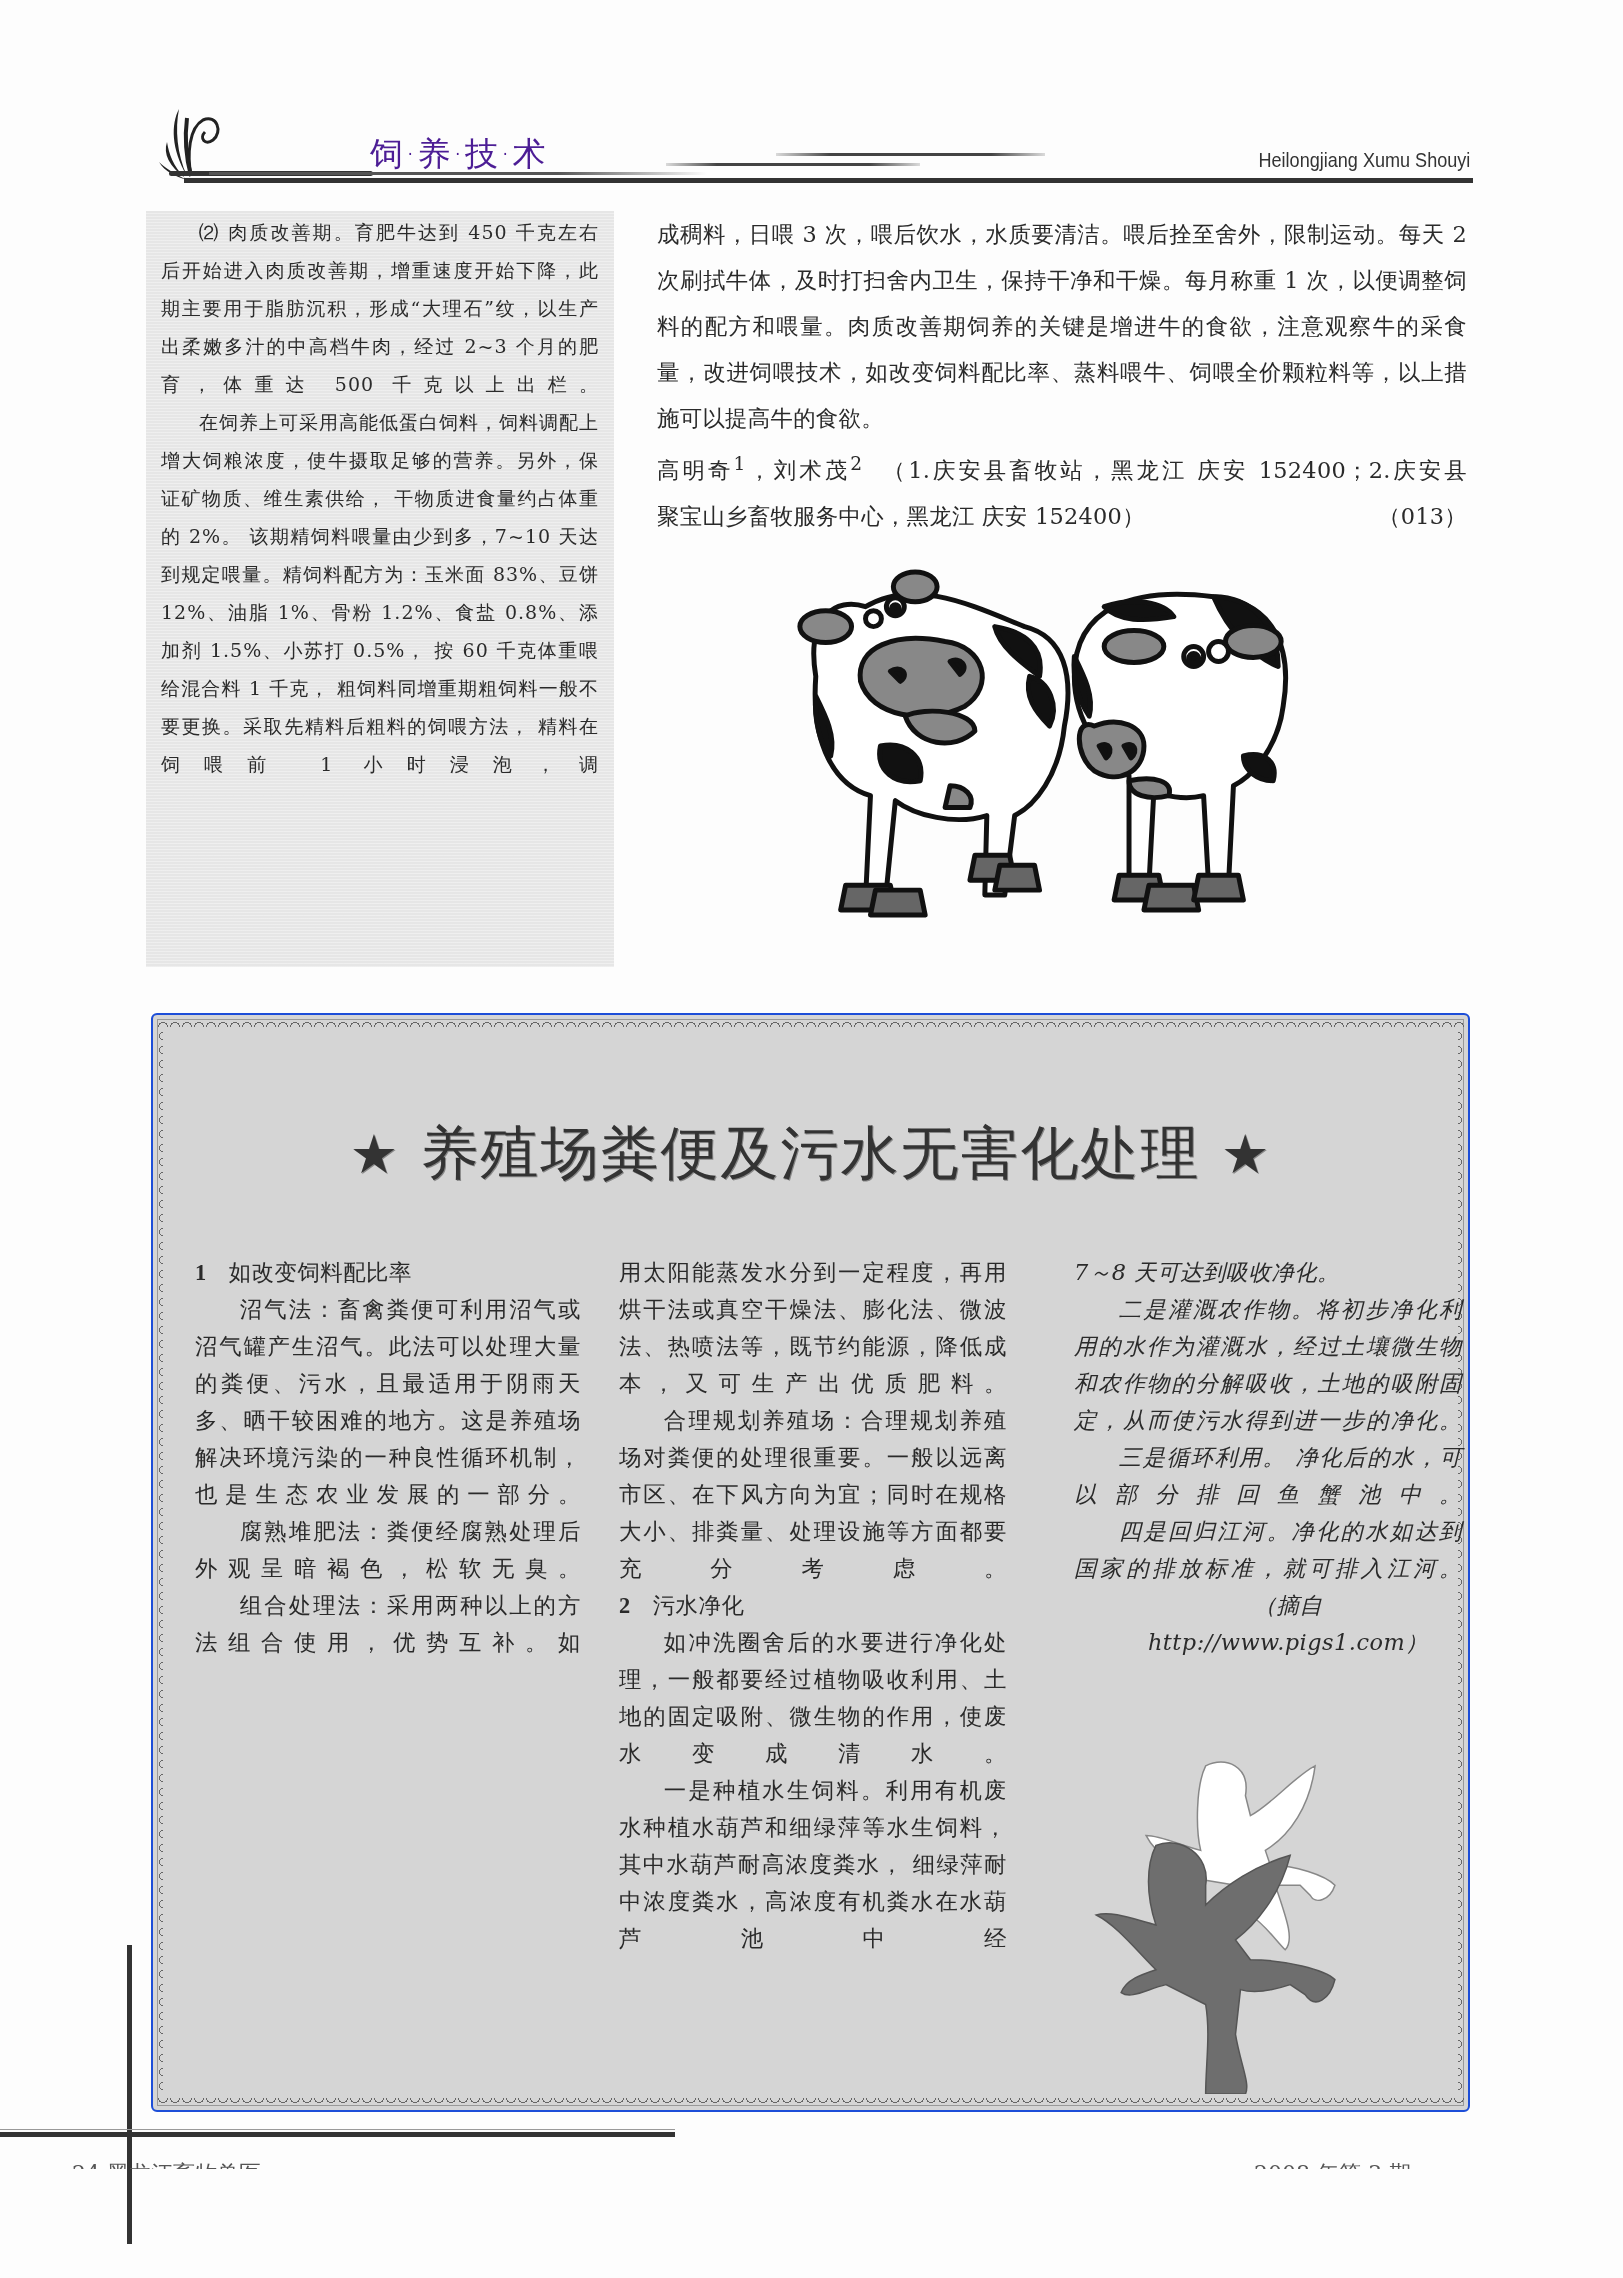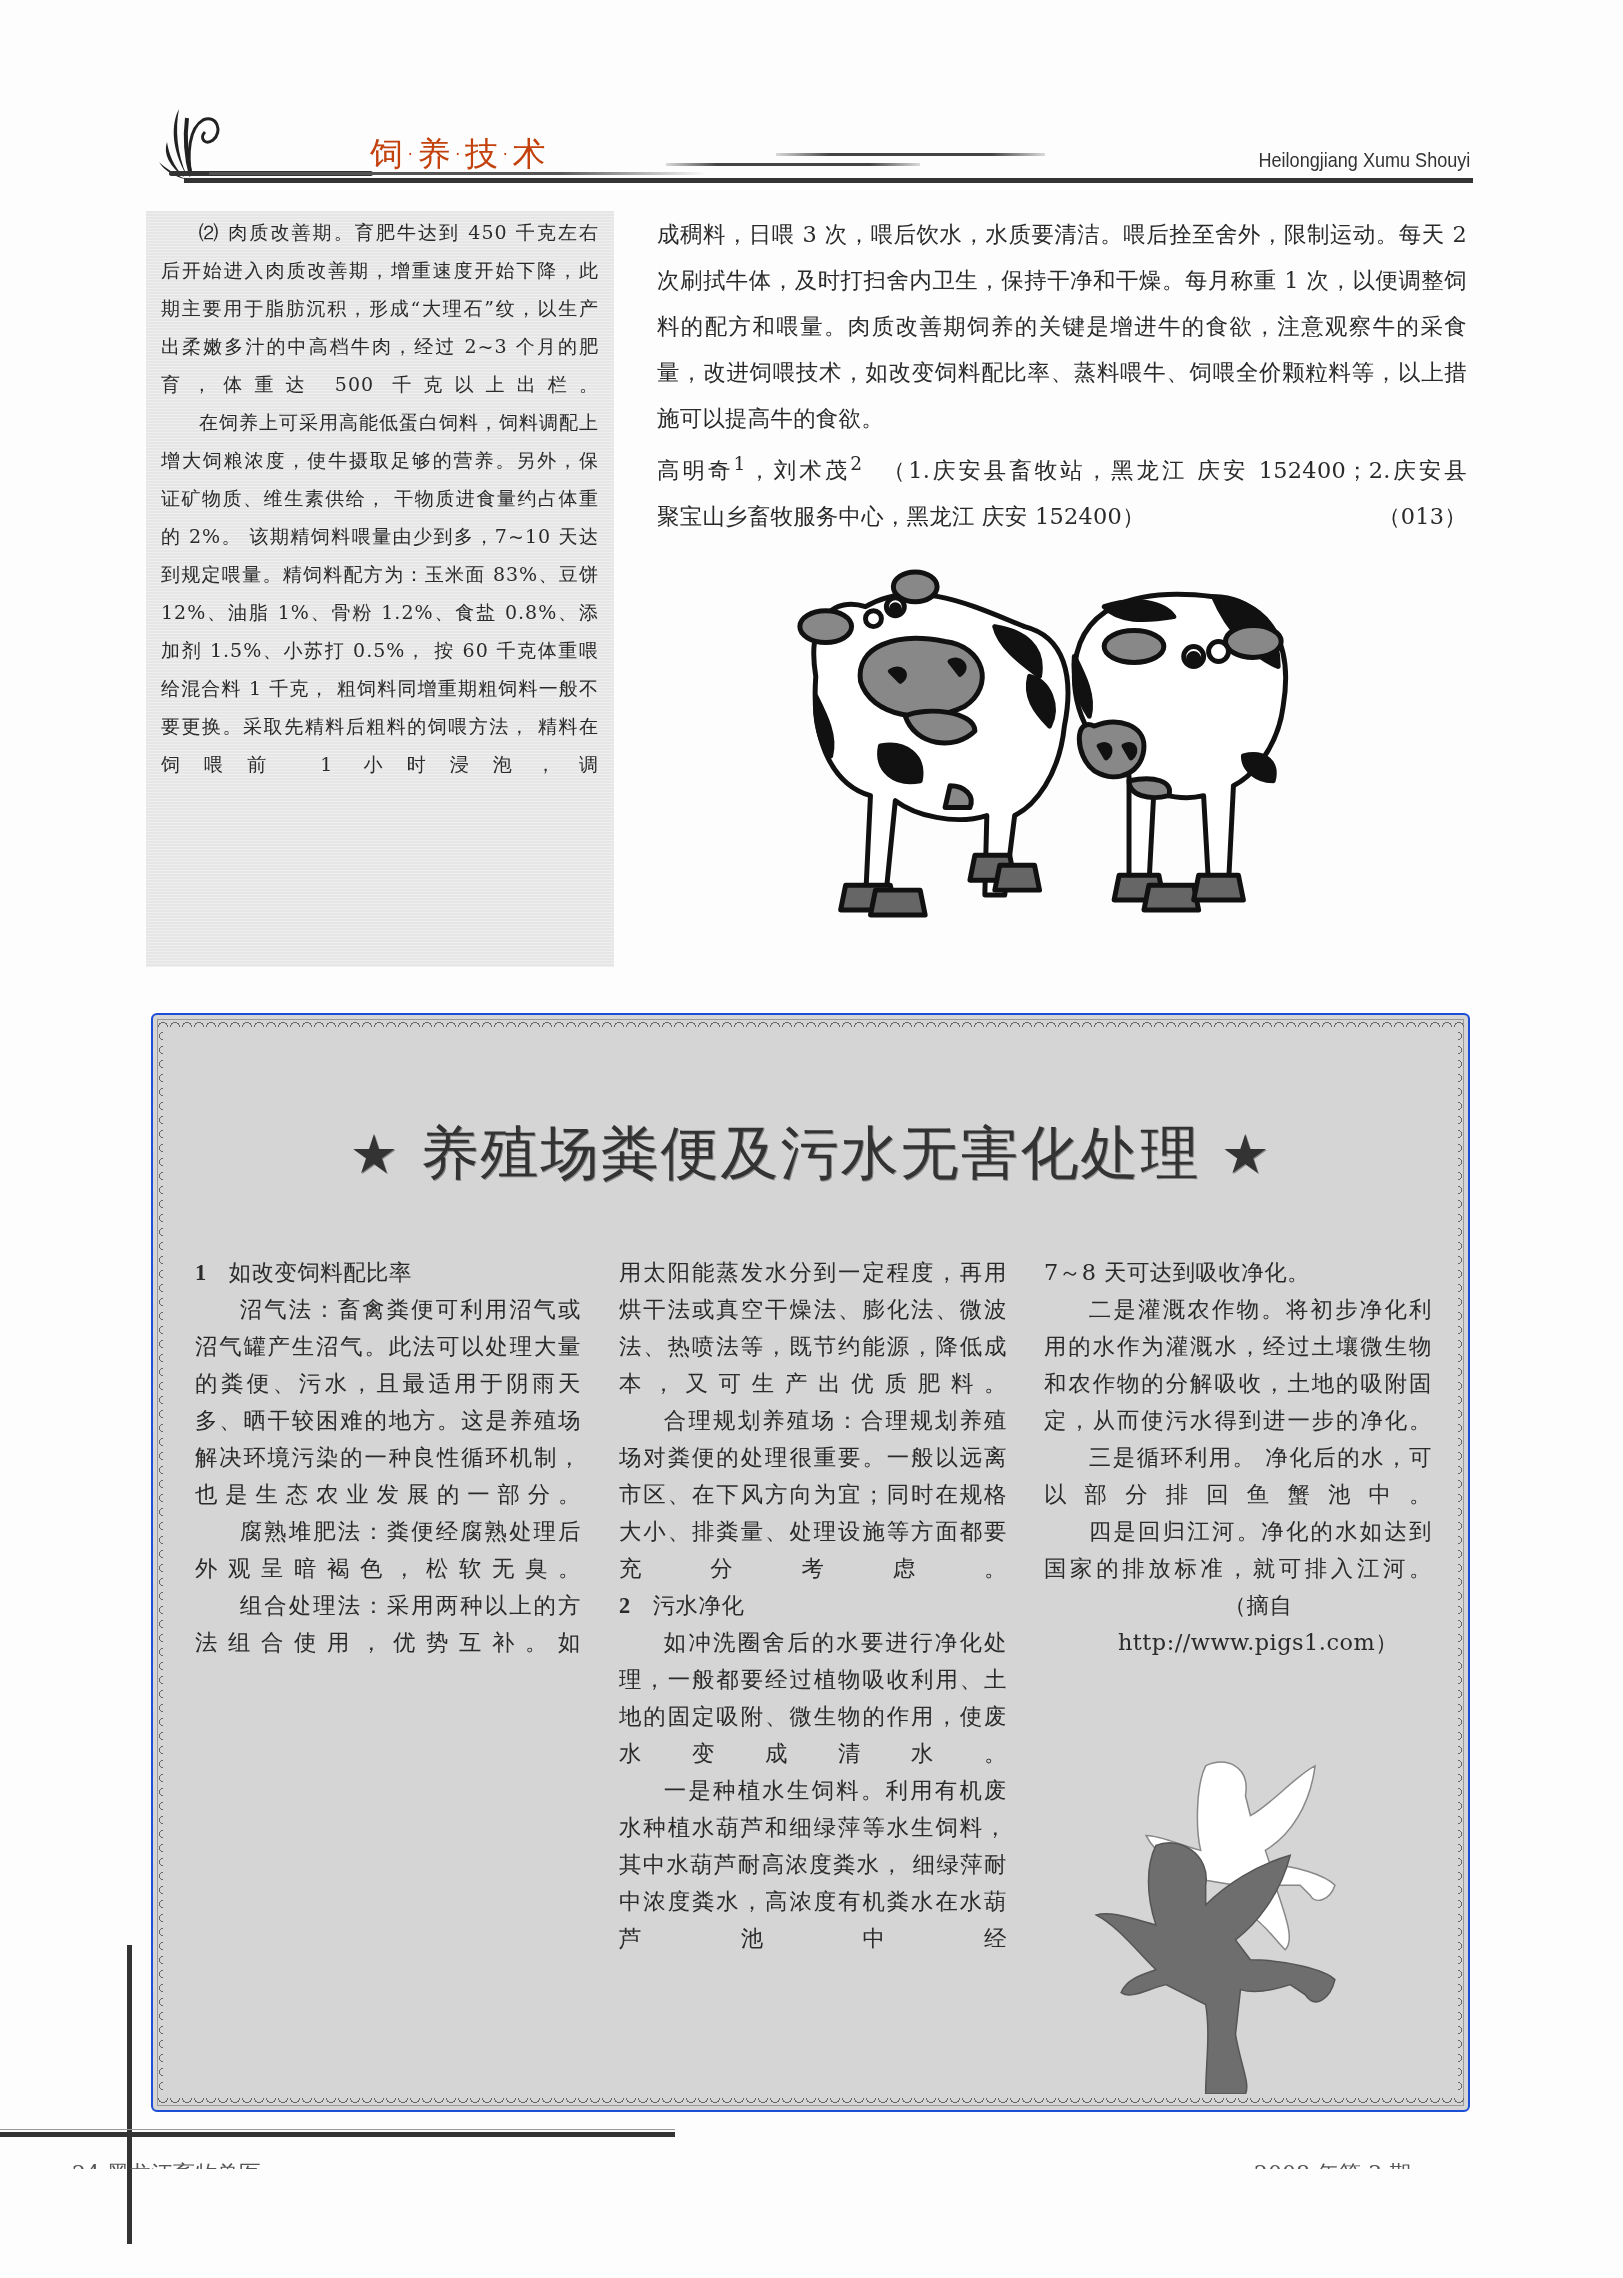--- a/index.html
+++ b/index.html
@@ -7,21 +7,21 @@
       width:1624px; height:2279px; position:relative; overflow:hidden;
       background:#fdfdfd;
       font-family:"DejaVu Serif", "Liberation Serif", serif;
       color:#2a2a2a;
     }
     
     .header { position:absolute; left:149px; top:92px; width:1323px; height:100px; }
     .header .flourish { position:absolute; left:8px; top:12px; width:70px; height:80px; }
     .header .section-title {
       position:absolute; left:221px; top:40px; font-size:33px; letter-spacing:2px;
-      color:#c2410c; font-family:"DejaVu Sans", sans-serif; font-weight:300;text-align:right;
+      color:#4c1d95; font-family:"DejaVu Sans", sans-serif; font-weight:300;text-align:right;
     }
     .header .journal-name {
       position:absolute; right:2px; top:56px; font-size:21px; color:#333;
       font-family:"Liberation Sans", sans-serif; transform:scaleX(0.86); transform-origin:right;
     }
     .header .rule-main { position:absolute; left:35px; top:86px; width:1289px; height:5px; background:#333; }
     .header .rule-a { position:absolute; left:20px; top:79px; width:204px; height:5px; background:#333; border-radius:3px; }
     .header .rule-b { position:absolute; left:60px; top:80px; width:498px; height:3px; background:linear-gradient(90deg,#555,#555 70%,rgba(80,80,80,0)); }
     .header .rule-c { position:absolute; left:517px; top:71px; width:254px; height:3px; background:linear-gradient(90deg,rgba(80,80,80,0.2),#444 20%,#444 80%,rgba(80,80,80,0.2)); }
     .header .rule-d { position:absolute; left:627px; top:61px; width:269px; height:3px; background:linear-gradient(90deg,rgba(80,80,80,0.2),#444 20%,#444 80%,rgba(80,80,80,0.2)); }
@@ -73,21 +73,21 @@
     }
     .box-title .star { color:#333; font-size:54px; }
     .bcol { position:absolute; top:239px; }
     .bcol p { margin:0; font-size:22.4px; line-height:37px; text-align:justify; text-align-last:justify; letter-spacing:0.5px; }
     .bcol p.indent { text-indent:2em; }
     .bcol p.heading { text-align-last:left; }
     .bcol p.heading b { font-family:"Liberation Serif", serif; font-weight:bold; margin-right:22px; }
     .bcol p.source { text-align:center; text-align-last:center; padding-left:40px; }
     .bcol1 { left:42px; width:386px; }
     .bcol2 { left:466px; width:388px; }
-    .bcol3 { left:891px; width:388px; }
+    .bcol3 { left:921px; width:388px;font-style:italic; }
     .cherubs { position:absolute; left:933px; top:721px; width:299px; height:358px; }
 
     
     .footer-vrule { position:absolute; left:127px; top:1945px; width:5px; height:299px; background:#333; }
     .footer-hrule { position:absolute; left:0; top:2132px; width:675px; height:5px; background:#333; }
     .footer-hrule-thin { position:absolute; left:0; top:2129px; width:675px; height:1px; background:#999; }
     .footer-left, .footer-right {
       position:absolute; top:2159px; height:10px; overflow:hidden; font-size:22px; line-height:34px; color:#555;
     }
     .footer-left { left:72px; width:299px; }

